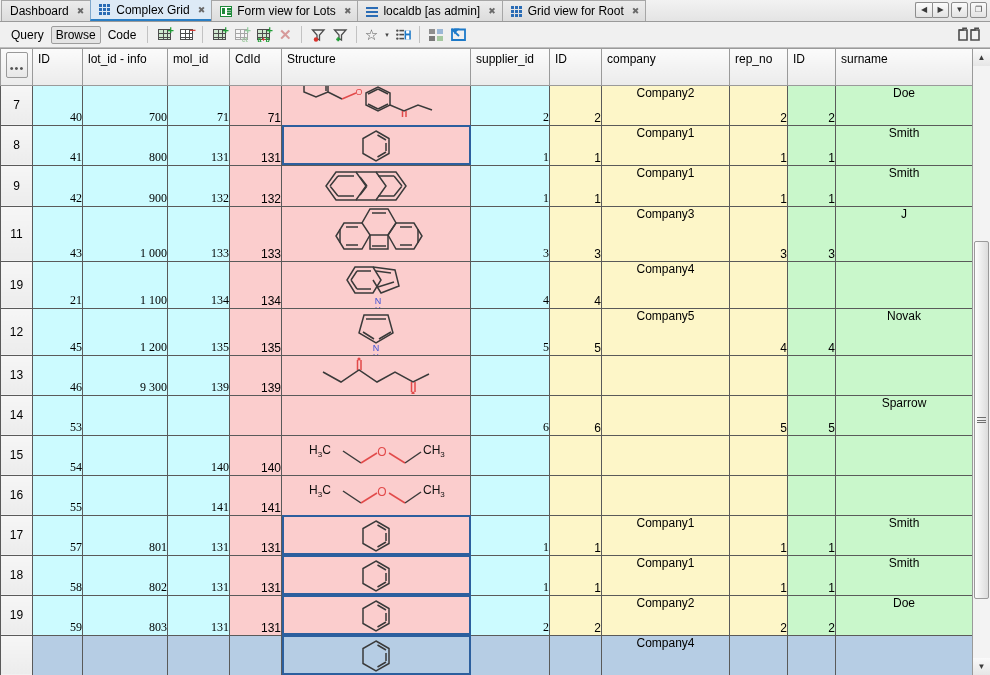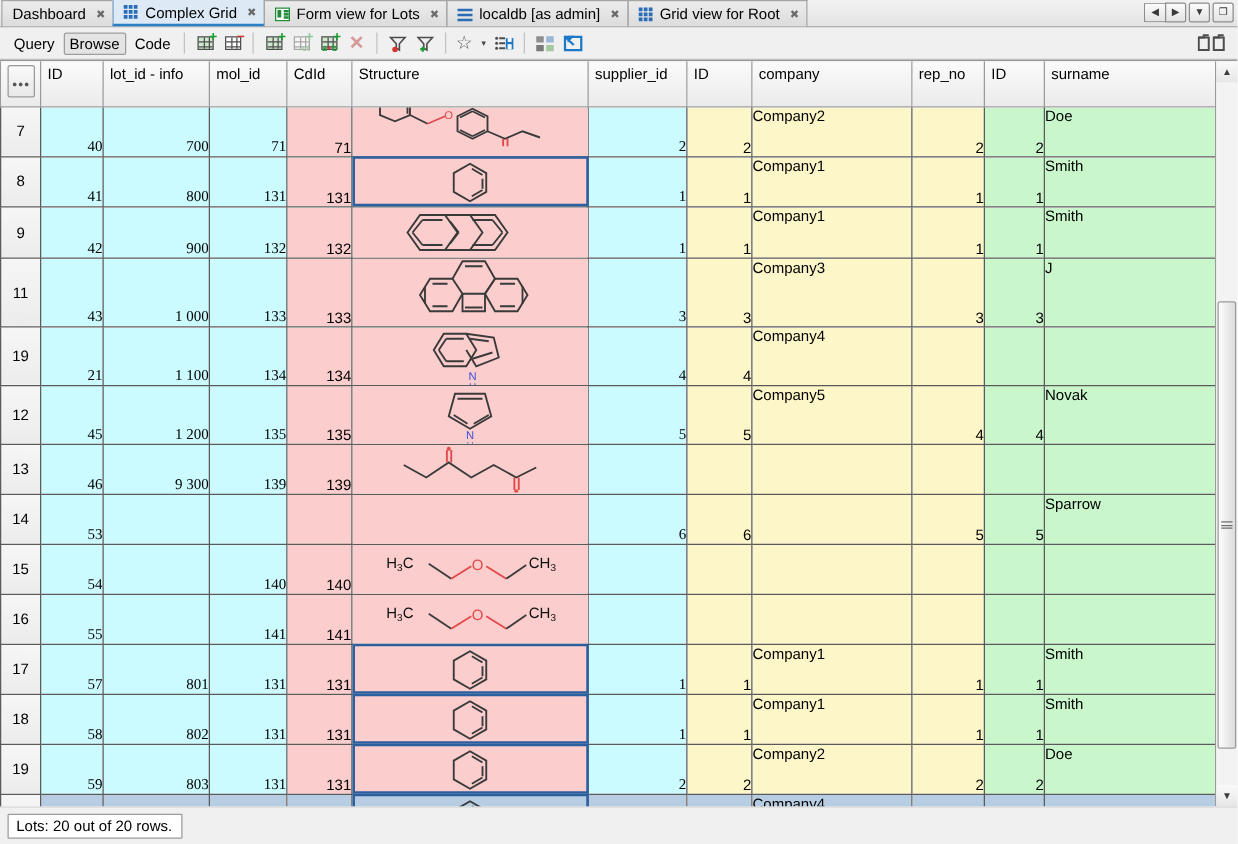--- a/index.html
+++ b/index.html
@@ -234,21 +234,21 @@
 
   tbody tr { height: 40px; }
 
   td.num {
     text-align: right;
     vertical-align: bottom;
     padding: 0 4px 2px 0;
     cursor: default;
   }
   td.txt {
-    text-align: left;
+    text-align: center;
     vertical-align: top;
     padding: 1px 0 0 3px;
     cursor: default;
   }
   td.struct {
     padding: 0;
     text-align: center;
     vertical-align: middle;
     position: relative;
   }
@@ -848,17 +848,14 @@
       <div class="sbtn">▲</div>
       <div class="strack">
         <div class="sthumb">
           <span class="grip"></span>
         </div>
       </div>
       <div class="sbtn">▼</div>
     </div>
   </div>
 
-  <div class="statusbar">
-    <div class="field">Lots: 20 out of 20 rows.</div>
-  </div>
 
 </div>
 
 </body></html>

